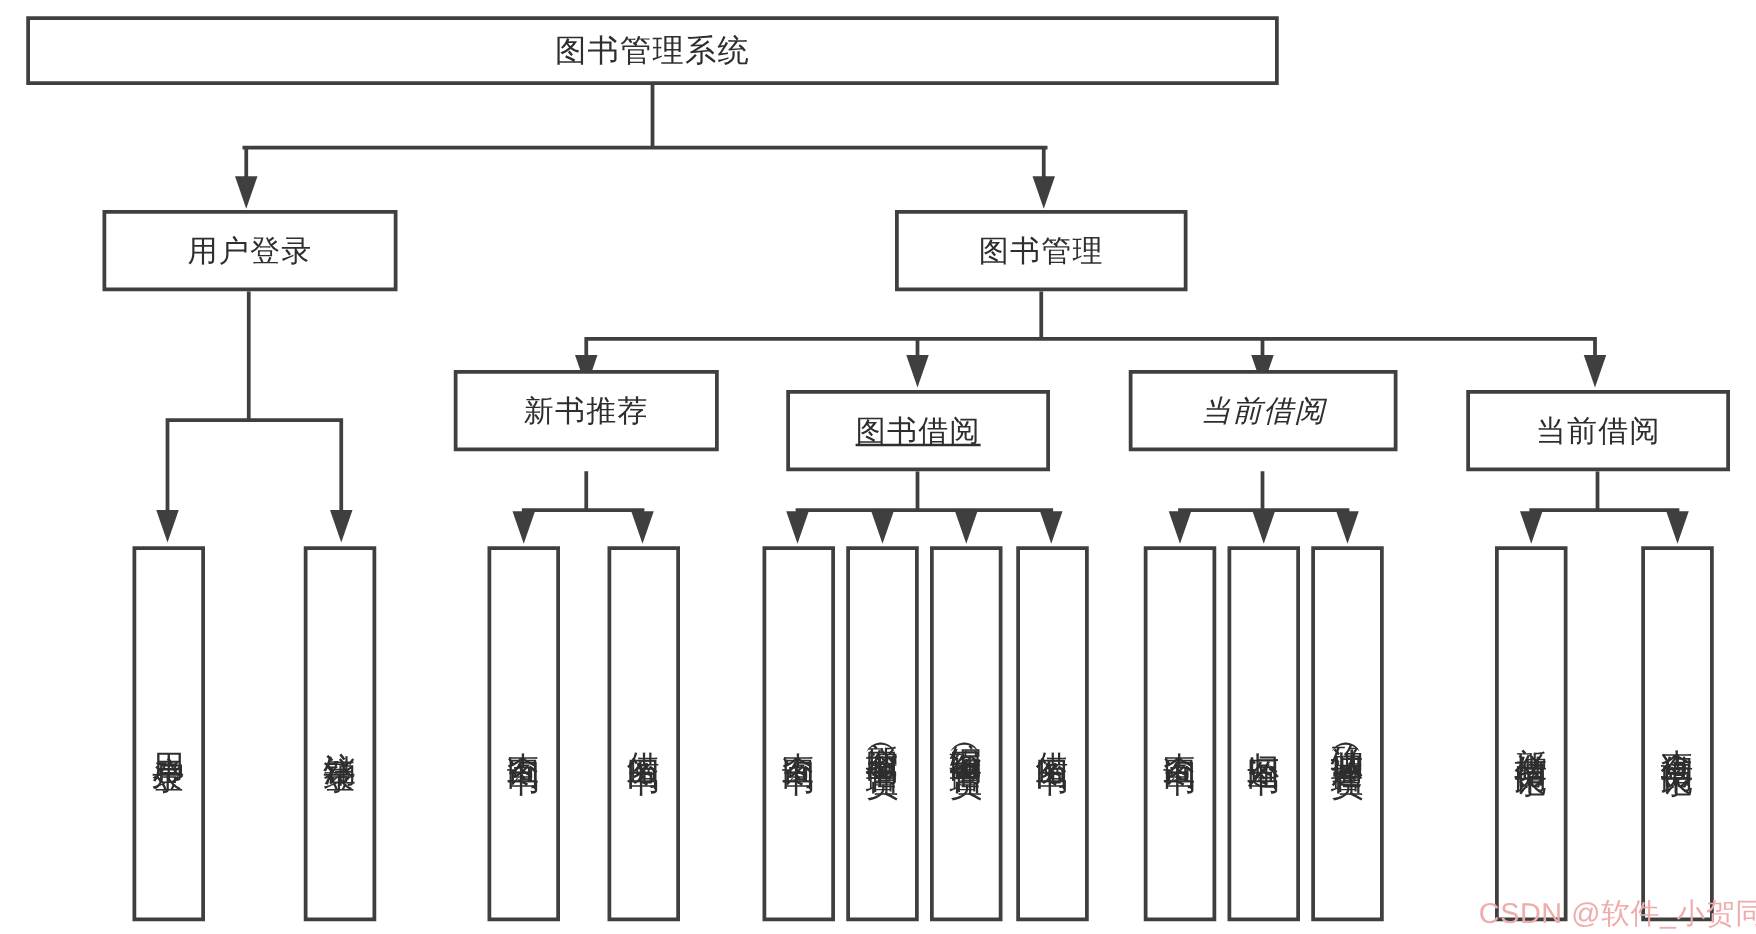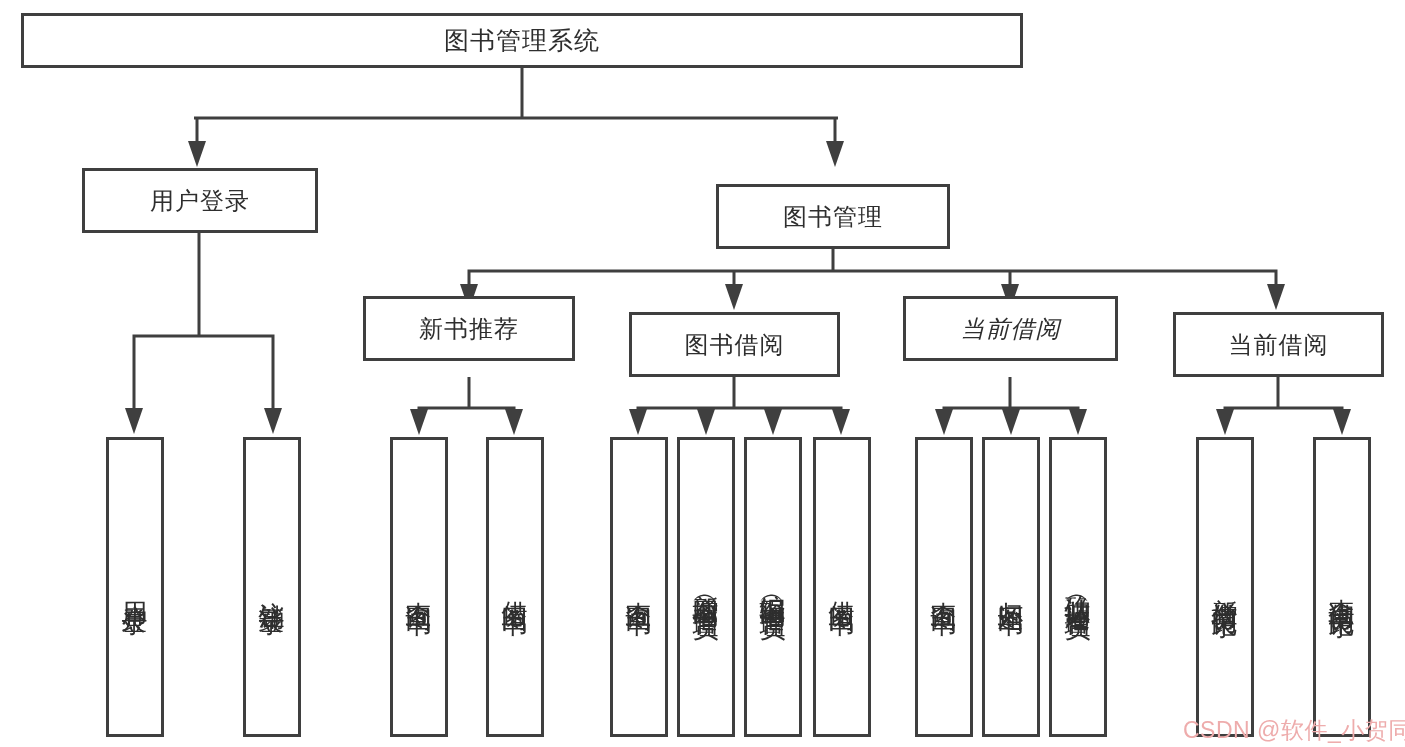--- a/index.html
+++ b/index.html
@@ -95,24 +95,24 @@
       <polygon points="1002,409 1020,409 1011,435"></polygon>
       <polygon points="1069,409 1087,409 1078,435"></polygon>
       <polygon points="1216,409 1234,409 1225,435"></polygon>
       <polygon points="1333,409 1351,409 1342,435"></polygon>
     </g>
   </svg>
 
   <div class="node root" style="left:21px; top:13px; width:1002px; height:55px;">图书管理系统</div>
 
   <div class="node" style="left:82px; top:168px; width:236px; height:65px;">用户登录</div>
-  <div class="node" style="left:716px; top:184px; width:234px; height:65px;">图书管理</div>
+  <div class="node" style="left:716px; top:168px; width:234px; height:65px;">图书管理</div>
 
   <div class="node" style="left:363px; top:296px; width:212px; height:65px;">新书推荐</div>
-  <div class="node" style="left:629px; top:312px; width:211px; height:65px;">图书借阅</div>
+  <div class="node" style="left:629px; top:312px; width:211px; height:65px;text-decoration:underline;">图书借阅</div>
   <div class="node" style="left:903px; top:296px; width:215px; height:65px;font-style:italic;">当前借阅</div>
   <div class="node" style="left:1173px; top:312px; width:211px; height:65px;">当前借阅</div>
 
   <div class="vnode" style="left:106px;">
     <span>用户登录</span>
   </div>
   <div class="vnode" style="left:243px;">
     <span>注销登录</span>
   </div>
 

